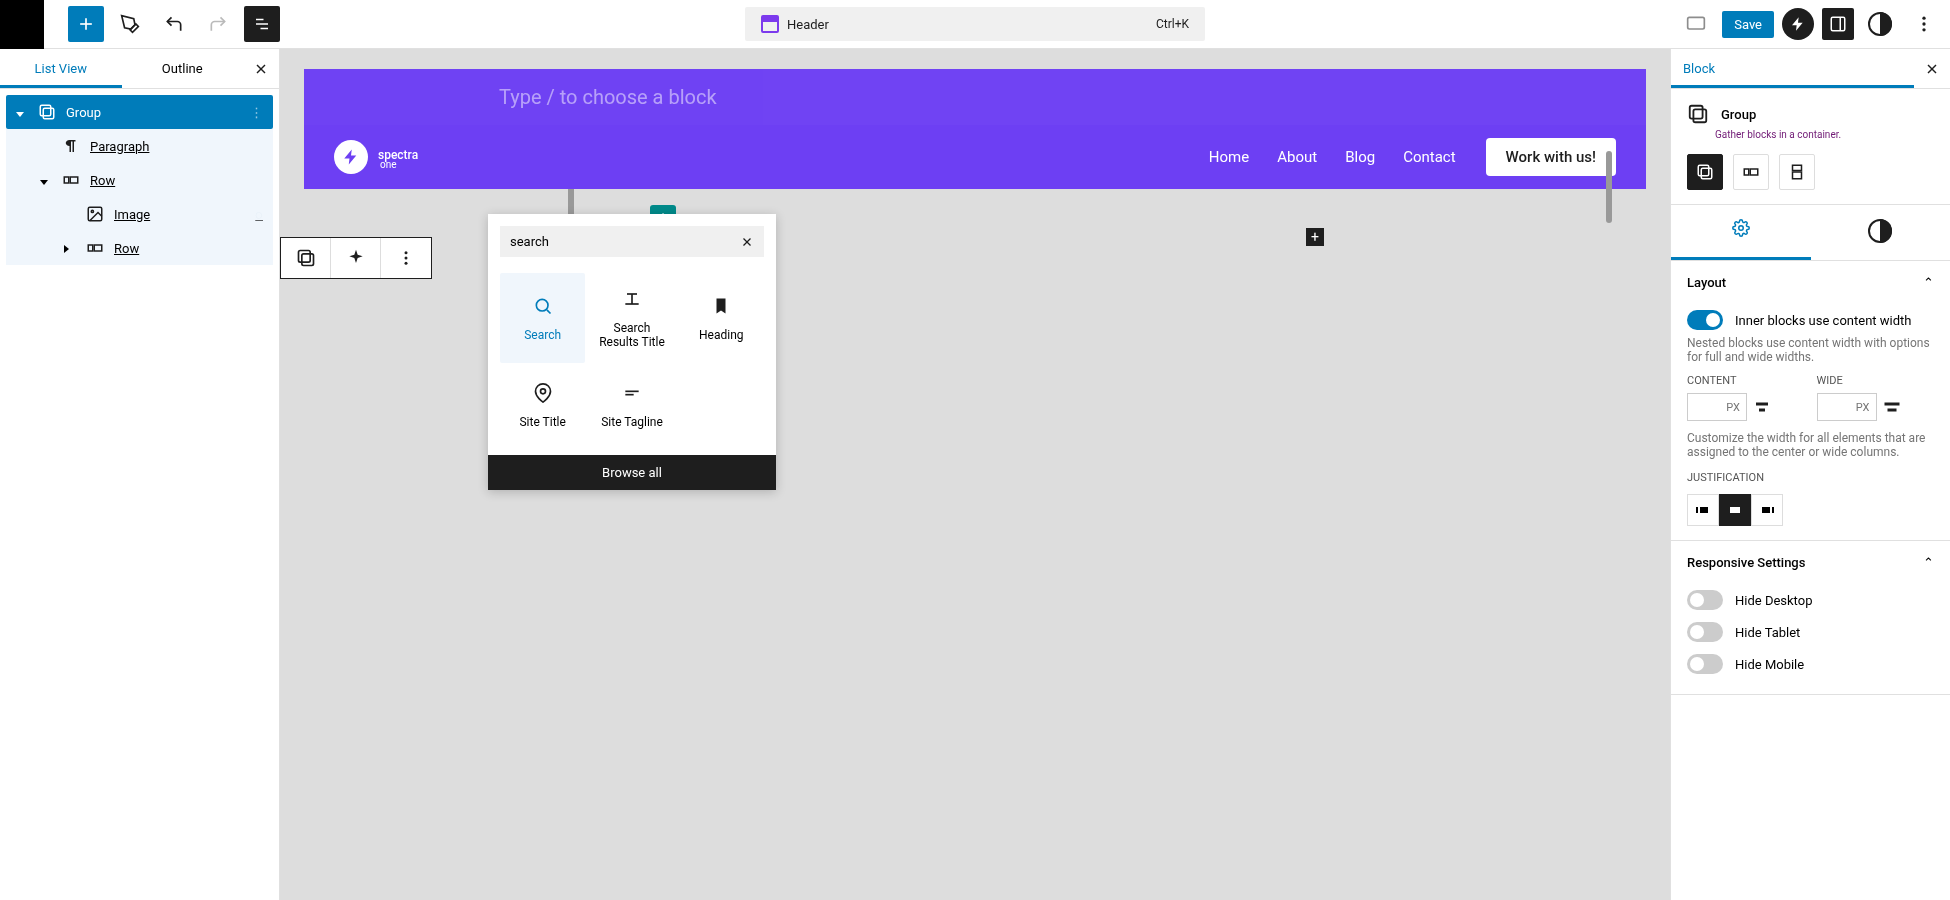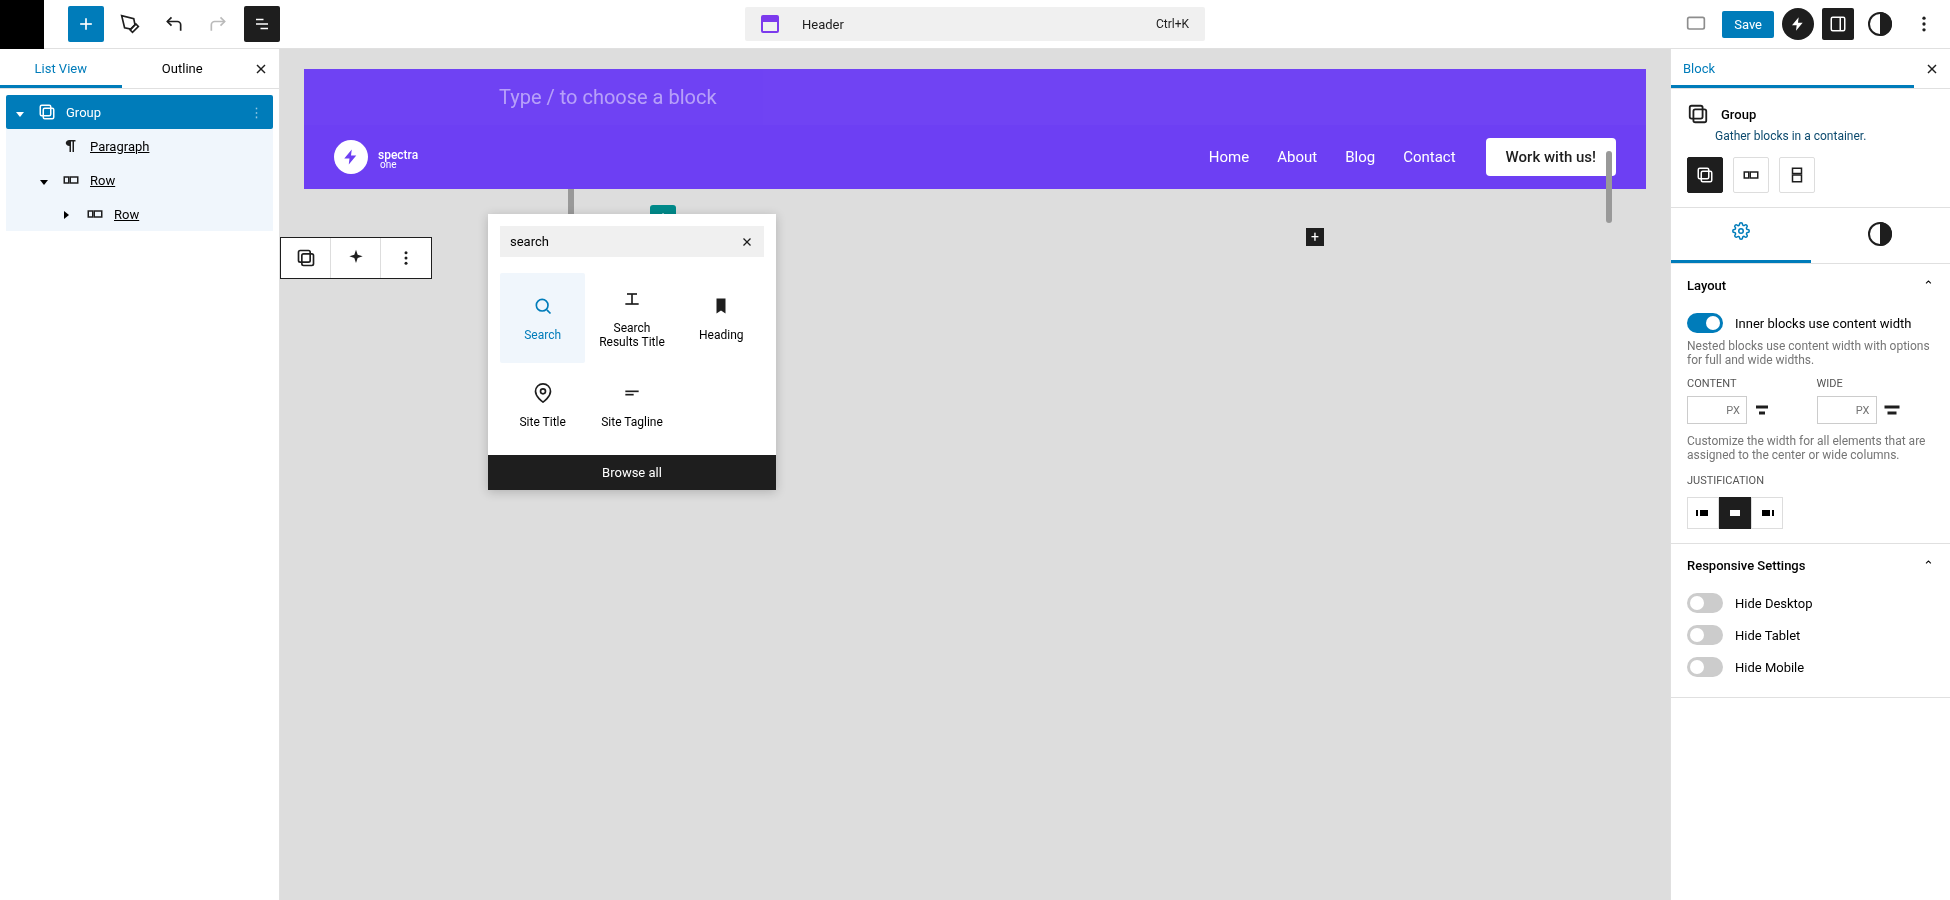--- a/index.html
+++ b/index.html
@@ -6,21 +6,21 @@
 body { background: #fff; width: 1950px; height: 900px; overflow: hidden; position: relative; }
 
 
 .top-bar { height: 49px; display: flex; align-items: center; border-bottom: 1px solid #e0e0e0; position: relative; }
 .top-left { display: flex; align-items: center; gap: 8px; }
 .logo-box { width: 44px; height: 49px; background: #000; }
 .icon-btn { width: 36px; height: 36px; display: flex; align-items: center; justify-content: center; border-radius: 2px; cursor: pointer; }
 .add-btn { background: #007cba; color: #fff; margin-left: 16px; }
 .doc-overview { background: #1e1e1e; color: #fff; }
 .center-bar { position: absolute; left: 50%; transform: translateX(-50%); display: flex; align-items: center; justify-content: space-between; background: #f0f0f0; border-radius: 2px; width: 460px; height: 34px; padding: 0 16px; }
-.center-bar-left { display: flex; align-items: center; gap: 23px; color: #1e1e1e; font-size: 13px; }
+.center-bar-left { display: flex; align-items: center; gap: 8px; color: #1e1e1e; font-size: 13px; }
 .header-icon { width: 18px; height: 18px; border: 2px solid #7c3aed; border-radius: 2px; position: relative; }
 .header-icon::before { content: ""; position: absolute; top: 0; left: 0; right: 0; height: 5px; background: #7c3aed; }
 .kbd { font-size: 12px; color: #1e1e1e; }
 .top-right { margin-left: auto; display: flex; align-items: center; gap: 8px; padding-right: 8px; }
 .save-btn { background: #007cba; color: #fff; padding: 6px 12px; border-radius: 2px; font-size: 13px; cursor: pointer; }
 .circ-btn { width: 32px; height: 32px; border-radius: 50%; background: #1e1e1e; color: #fff; display: flex; align-items: center; justify-content: center; }
 .sq-btn { width: 32px; height: 32px; border-radius: 2px; background: #1e1e1e; color: #fff; display: flex; align-items: center; justify-content: center; }
 .ghost-circ { width: 24px; height: 24px; border-radius: 50%; border: 2px solid #1e1e1e; display: inline-block; position: relative; }
 .ghost-circ::after { content: ""; position: absolute; right: -2px; top: -2px; bottom: -2px; width: 12px; background: #1e1e1e; border-radius: 0 12px 12px 0; }
 
@@ -75,21 +75,21 @@
 .ins-item.highlight { background: #f0f6fc; color: #007cba; }
 .ins-icon { width: 24px; height: 24px; display: flex; align-items: center; justify-content: center; }
 .browse-all { background: #1e1e1e; color: #fff; text-align: center; padding: 10px; font-size: 13px; cursor: pointer; }
 
 
 .right-panel { width: 280px; border-left: 1px solid #e0e0e0; font-size: 13px; }
 .rp-tabs { display: flex; border-bottom: 1px solid #e0e0e0; }
 .rp-tab { flex: 1; padding: 12px; color: #007cba; box-shadow: inset 0 -3px 0 #007cba; }
 .rp-close { width: 36px; display: flex; align-items: center; justify-content: center; cursor: pointer; }
 .rp-block-title { display: flex; gap: 12px; padding: 14px 16px 4px; align-items: center; }
-.rp-block-desc { padding: 0 16px 14px 44px; color: #0c4a6e; font-size: 12px; }
+.rp-block-desc { padding: 0 16px 14px 44px; color: #701a75; font-size: 10px; }
 .rp-variations { display: flex; gap: 10px; padding: 0 16px 14px; }
 .var-btn { width: 36px; height: 36px; border: 1px solid #ddd; display: flex; align-items: center; justify-content: center; border-radius: 2px; }
 .var-btn.active { background: #1e1e1e; color: #fff; border-color: #1e1e1e; }
 .rp-subtabs { display: flex; border-top: 1px solid #e0e0e0; border-bottom: 1px solid #e0e0e0; }
 .rp-subtab { flex: 1; padding: 14px; text-align: center; }
 .rp-subtab.active { box-shadow: inset 0 -3px 0 #007cba; color: #007cba; }
 .panel-section { border-bottom: 1px solid #e0e0e0; }
 .panel-header { display: flex; justify-content: space-between; padding: 14px 16px; font-weight: 500; cursor: pointer; }
 .panel-body { padding: 0 16px 14px; }
 .toggle-row { display: flex; align-items: center; gap: 12px; padding: 6px 0; }
@@ -232,20 +232,32 @@
           <span class="ticon">
               <svg width="18" height="18" viewBox="0 0 24 24" fill="none" stroke="#1e1e1e" stroke-width="2">
                 <rect x="3" y="8" width="6" height="8"></rect>
                 <rect x="11" y="8" width="10" height="8"></rect>
               </svg>
             </span>
           <span>Row</span>
         </div>
         <div style="padding-left:24px">
           <div class="tree-item">
+            <span class="tcaret"></span>
+            <span class="ticon">
+                <svg width="18" height="18" viewBox="0 0 24 24" fill="none" stroke="#1e1e1e" stroke-width="2">
+                  <rect x="3" y="3" width="18" height="18" rx="2"></rect>
+                  <circle cx="8.5" cy="8.5" r="1.5"></circle>
+                  <polyline points="21 15 16 10 5 21"></polyline>
+                </svg>
+              </span>
+            <span>Image</span>
+            <span class="tree-more" style="color:#d6e4ef">◌</span>
+          </div>
+          <div class="tree-item">
             <span class="tcaret"><span class="chevron right"></span></span>
             <span class="ticon">
                 <svg width="18" height="18" viewBox="0 0 24 24" fill="none" stroke="#1e1e1e" stroke-width="2">
                   <rect x="3" y="8" width="6" height="8"></rect>
                   <rect x="11" y="8" width="10" height="8"></rect>
                 </svg>
               </span>
             <span>Row</span>
           </div>
         </div>

